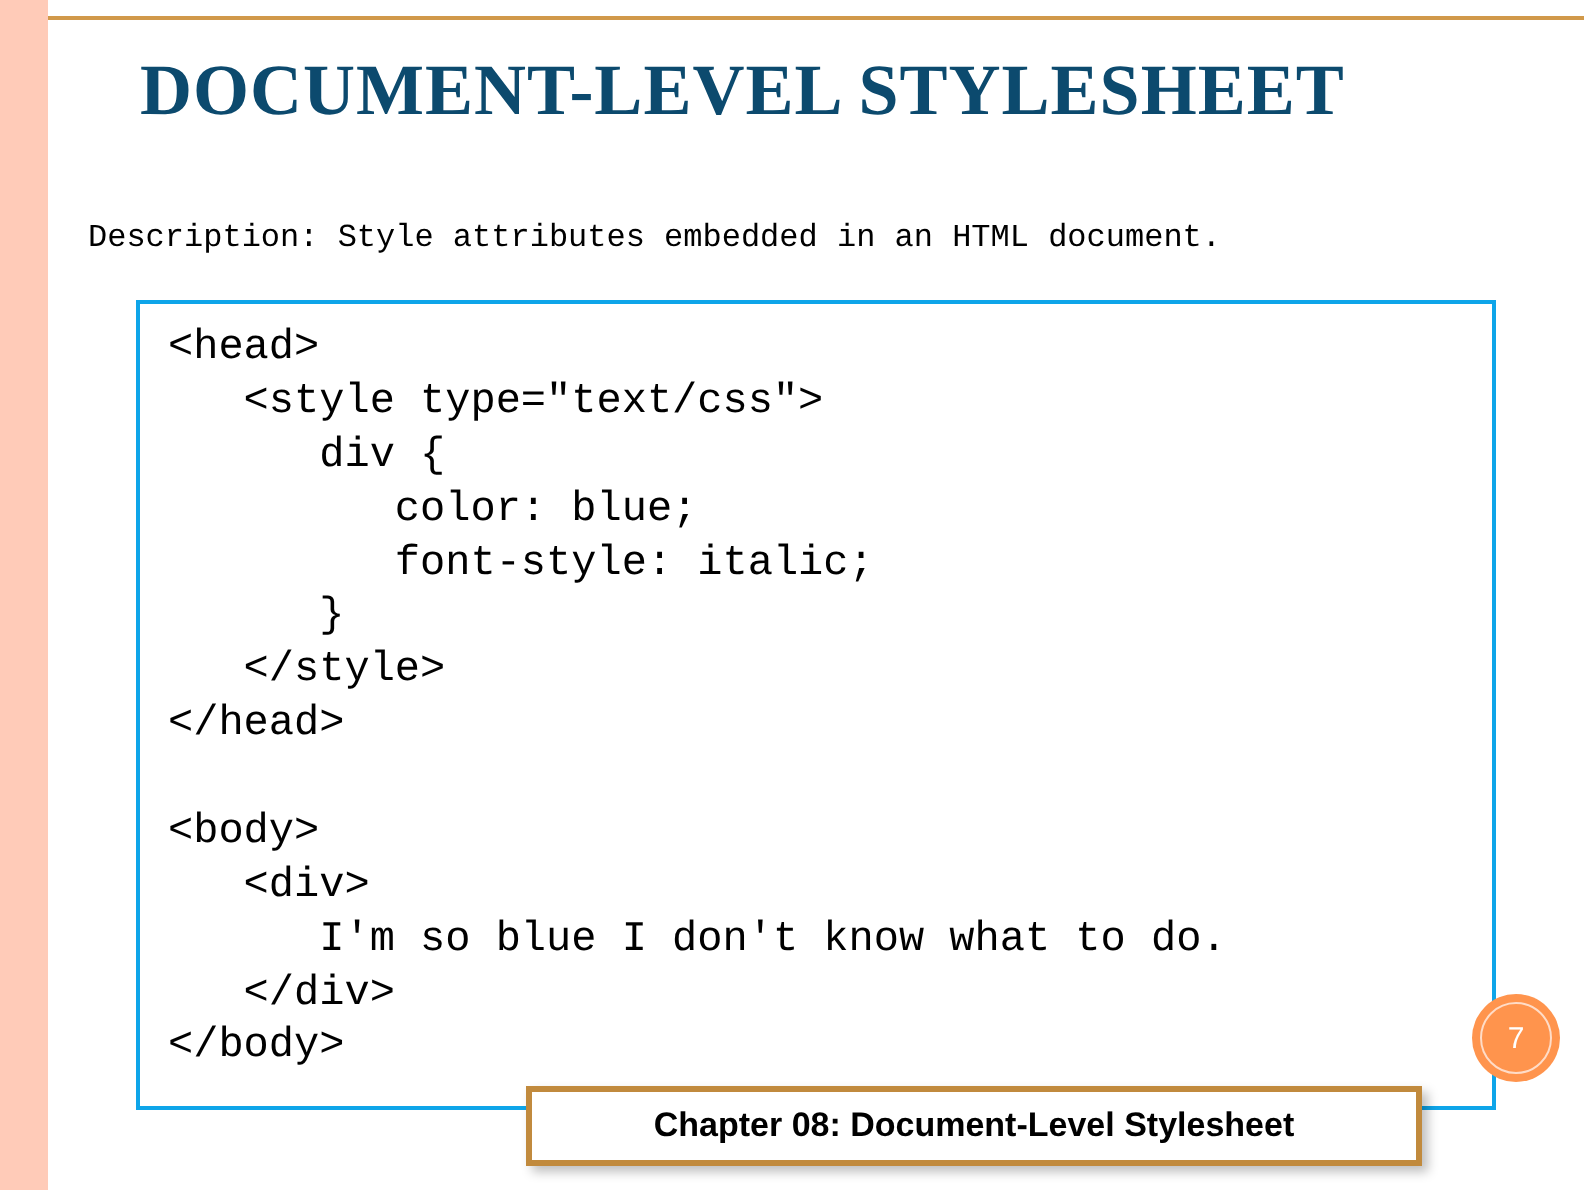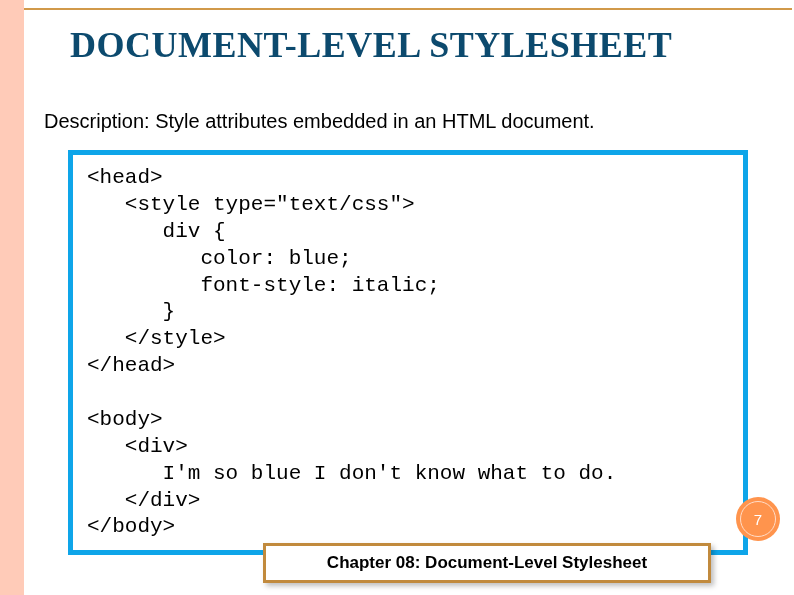--- a/index.html
+++ b/index.html
@@ -35,31 +35,31 @@
     font-weight: bold;
     color: #0c4a6e;
     font-variant: small-caps;
     letter-spacing: 0.5px;
     font-family: Georgia, 'Times New Roman', serif;
   }
   .description {
     position: absolute;
     left: 44px;
     top: 110px;
-    font-size: 20px;
+    font-size: 16px;
     color: #000;
-    font-family: Liberation Sans, sans-serif;
+    font-family: Liberation Mono, monospace;
   }
   .code-box {
     position: absolute;
     left: 68px;
     top: 150px;
     width: 680px;
     height: 405px;
-    border: 5px solid #0ea5e9;
+    border: 2px solid #0ea5e9;
   }
   .code {
     padding: 10px 14px;
     font-family: "Courier New", Courier, monospace;
     font-size: 21px;
     line-height: 1.28;
     white-space: pre;
     color: #000;
   }
   .page-number {

